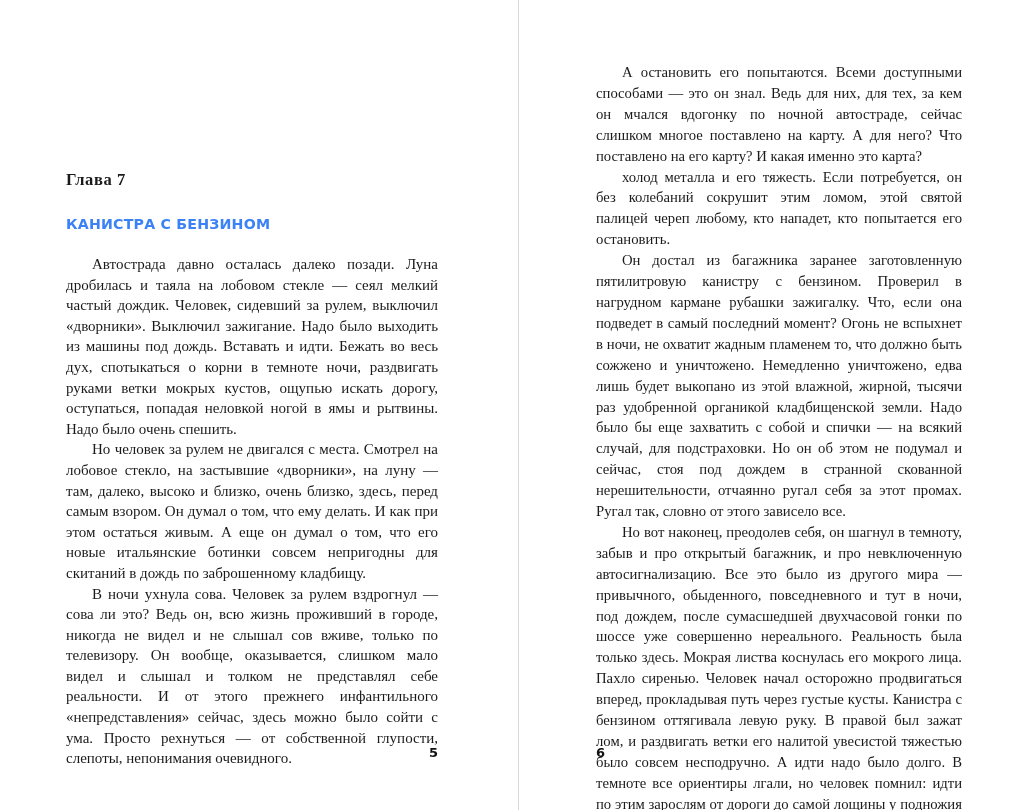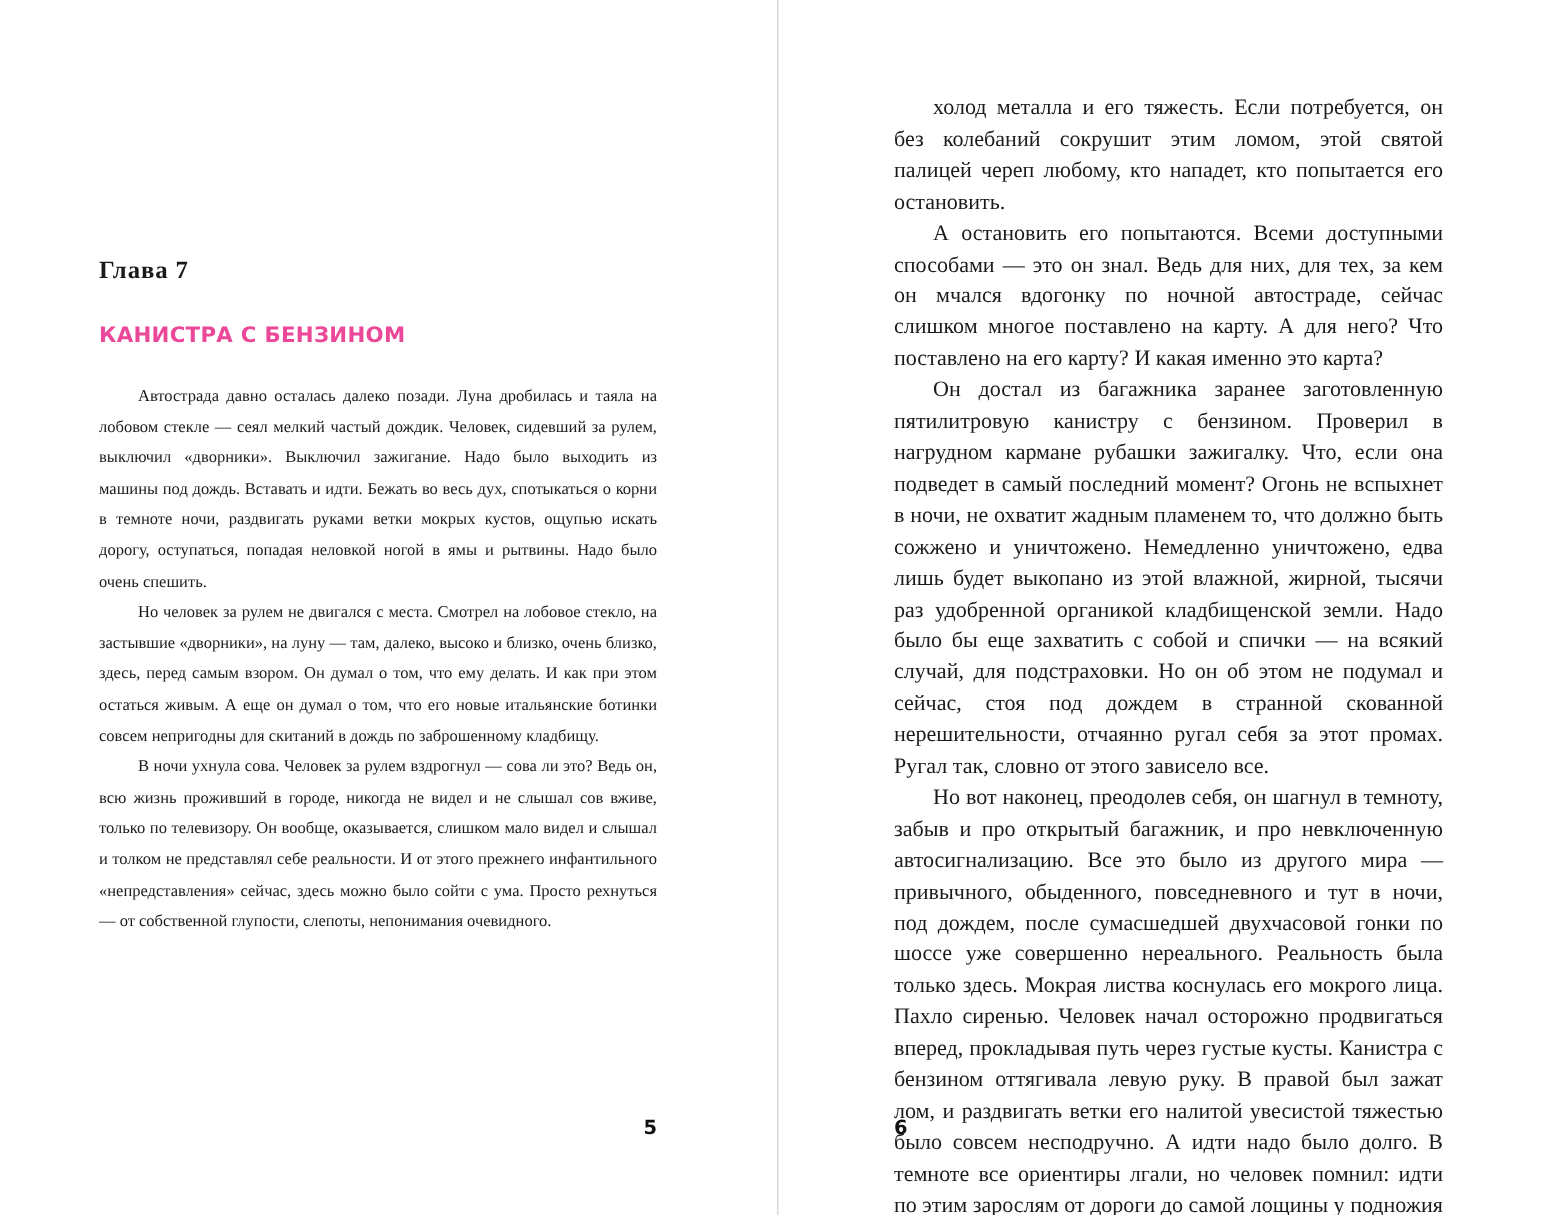--- a/index.html
+++ b/index.html
@@ -47,27 +47,27 @@
     margin: 0 0 26px 0;
     text-align: left;
   }
   .chapter-title {
     font-family: "DejaVu Sans", sans-serif;
     font-size: 14.2px;
     font-weight: bold;
     letter-spacing: 0.2px;
     margin: 0 0 22px 0;
     text-align: left;
-    color: #ec4899;
+    color: #3b82f6;
   }
   p.body {
     margin: 0;
     text-indent: 26px;
     text-align: justify;
-    font-size: 11px;
+    font-size: 15px;
     line-height: 20.6px;
     hyphens: auto;
     -webkit-hyphens: auto;
   }
   .page-right p.body {
     font-size: 14.7px;
     line-height: 20.9px;
   }
   .folio {
     position: absolute;
@@ -94,21 +94,21 @@
   <div class="page page-left">
     <div class="chapter-label">Глава 7</div>
     <div class="chapter-title">КАНИСТРА С БЕНЗИНОМ</div>
     <p class="body">Автострада давно осталась далеко позади. Луна дробилась и таяла на лобовом стекле — сеял мелкий частый дождик. Человек, сидевший за рулем, выключил «дворники». Выключил зажигание. Надо было выходить из машины под дождь. Вставать и идти. Бежать во весь дух, спотыкаться о корни в темноте ночи, раздвигать руками ветки мокрых кустов, ощупью искать дорогу, оступаться, попадая неловкой ногой в ямы и рытвины. Надо было очень спешить.</p>
     <p class="body">Но человек за рулем не двигался с места. Смотрел на лобовое стекло, на застывшие «дворники», на луну — там, далеко, высоко и близко, очень близко, здесь, перед самым взором. Он думал о том, что ему делать. И как при этом остаться живым. А еще он думал о том, что его новые итальянские ботинки совсем непригодны для скитаний в дождь по заброшенному кладбищу.</p>
     <p class="body">В ночи ухнула сова. Человек за рулем вздрогнул — сова ли это? Ведь он, всю жизнь проживший в городе, никогда не видел и не слышал сов вживе, только по телевизору. Он вообще, оказывается, слишком мало видел и слышал и толком не представлял себе реальности. И от этого прежнего инфантильного «непредставления» сейчас, здесь можно было сойти с ума. Просто рехнуться — от собственной глупости, слепоты, непонимания очевидного.</p>
     <div class="folio folio-left">5</div>
   </div>
 
   <div class="page page-right">
+    <p class="body">А остановить его попытаются. Всеми доступными способами — это он знал. Ведь для них, для тех, за кем он мчался вдогонку по ночной автостраде, сейчас слишком многое поставлено на карту. А для него? Что поставлено на его карту? И какая именно это карта?</p>
     <p class="body">холод металла и его тяжесть. Если потребуется, он без колебаний сокрушит этим ломом, этой святой палицей череп любому, кто нападет, кто попытается его остановить.</p>
-    <p class="body">А остановить его попытаются. Всеми доступными способами — это он знал. Ведь для них, для тех, за кем он мчался вдогонку по ночной автостраде, сейчас слишком многое поставлено на карту. А для него? Что поставлено на его карту? И какая именно это карта?</p>
     <p class="body">Он достал из багажника заранее заготовленную пятилитровую канистру с бензином. Проверил в нагрудном кармане рубашки зажигалку. Что, если она подведет в самый последний момент? Огонь не вспыхнет в ночи, не охватит жадным пламенем то, что должно быть сожжено и уничтожено. Немедленно уничтожено, едва лишь будет выкопано из этой влажной, жирной, тысячи раз удобренной органикой кладбищенской земли. Надо было бы еще захватить с собой и спички — на всякий случай, для подстраховки. Но он об этом не подумал и сейчас, стоя под дождем в странной скованной нерешительности, отчаянно ругал себя за этот промах. Ругал так, словно от этого зависело все.</p>
     <p class="body">Но вот наконец, преодолев себя, он шагнул в темноту, забыв и про открытый багажник, и про невключенную автосигнализацию. Все это было из другого мира — привычного, обыденного, повседневного и тут в ночи, под дождем, после сумасшедшей двухчасовой гонки по шоссе уже совершенно нереального. Реальность была только здесь. Мокрая листва коснулась его мокрого лица. Пахло сиренью. Человек начал осторожно продвигаться вперед, прокладывая путь через густые кусты. Канистра с бензином оттягивала левую руку. В правой был зажат лом, и раздвигать ветки его налитой увесистой тяжестью было совсем несподручно. А идти надо было долго. В темноте все ориентиры лгали, но человек помнил: идти по этим зарослям от дороги до самой лощины у подножия холма.</p>
 
     <div class="folio folio-right">6</div>
   </div>
 
 </div>
 
 </body></html>

